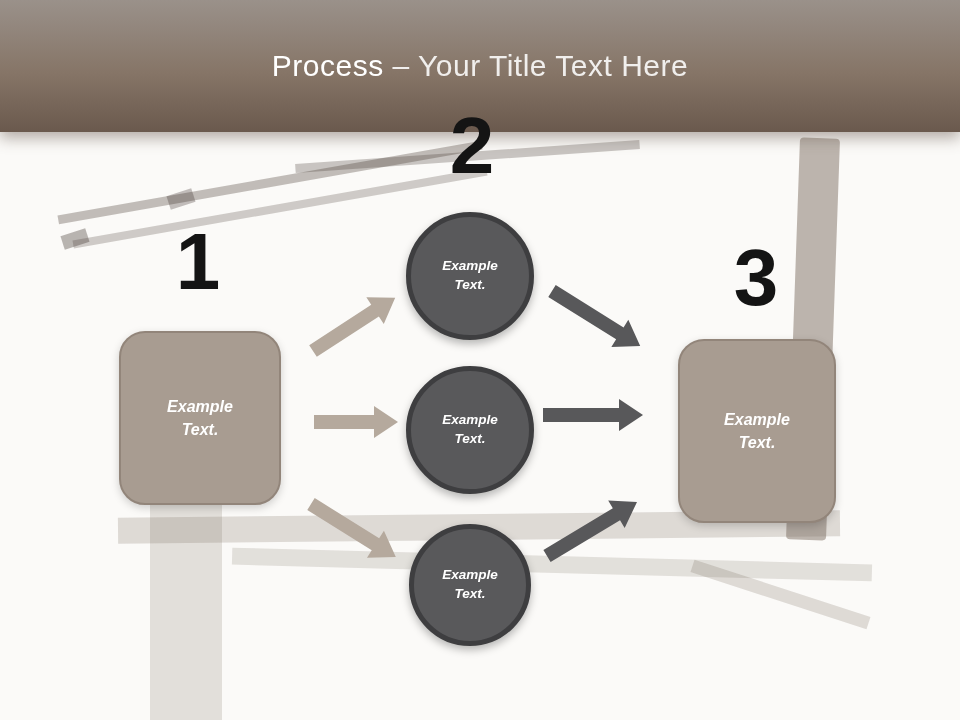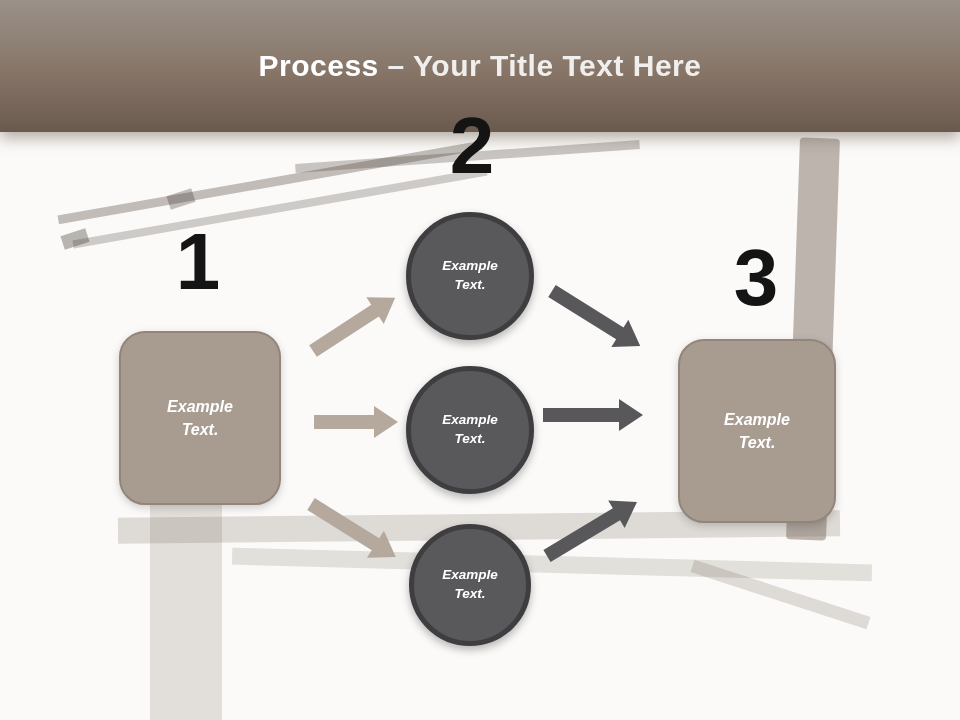--- a/index.html
+++ b/index.html
@@ -4,22 +4,22 @@
 <style>
   html,body{margin:0;padding:0;background:#e9e6e2;font-family:"Liberation Sans",sans-serif;}
   .slide{position:relative;width:960px;height:720px;margin:0 auto;background:#fbfaf8;overflow:hidden;}
 
   
   .header{position:absolute;top:0;left:0;width:960px;height:132px;
     background:linear-gradient(180deg,#9a918a 0%,#867567 55%,#6a594d 100%);
     box-shadow:0 6px 14px rgba(92,76,64,0.45);
     display:flex;align-items:center;justify-content:center;z-index:5;}
   .title{font-size:30px;color:#ffffff;letter-spacing:0.5px;white-space:pre;}
-  .title .t-bold{font-weight:700;color:#ffffff;}
-  .title .t-rest{font-weight:700;color:rgba(255,255,255,0.88);}
+  .title .t-bold{font-weight:400;color:#ffffff;}
+  .title .t-rest{font-weight:400;color:rgba(255,255,255,0.88);}
 
   
   .bb{position:absolute;z-index:1;}
   .bb-truss1{left:55px;top:178px;width:430px;height:9px;background:rgba(70,58,50,0.32);transform:rotate(-10deg);}
   .bb-truss2{left:70px;top:204px;width:420px;height:8px;background:rgba(70,58,50,0.25);transform:rotate(-10deg);}
   .bb-truss3{left:295px;top:152px;width:345px;height:9px;background:rgba(70,58,50,0.28);transform:rotate(-4deg);}
   .bb-flag1{left:62px;top:232px;width:26px;height:14px;background:rgba(60,48,42,0.35);transform:rotate(-18deg);}
   .bb-flag2{left:168px;top:192px;width:26px;height:14px;background:rgba(60,48,42,0.3);transform:rotate(-18deg);}
   .bb-panel-edge{left:793px;top:138px;width:40px;height:402px;background:rgba(96,74,60,0.4);transform:rotate(2deg);border-radius:4px;}
   .bb-pole{left:150px;top:495px;width:72px;height:225px;background:rgba(138,126,116,0.22);}

